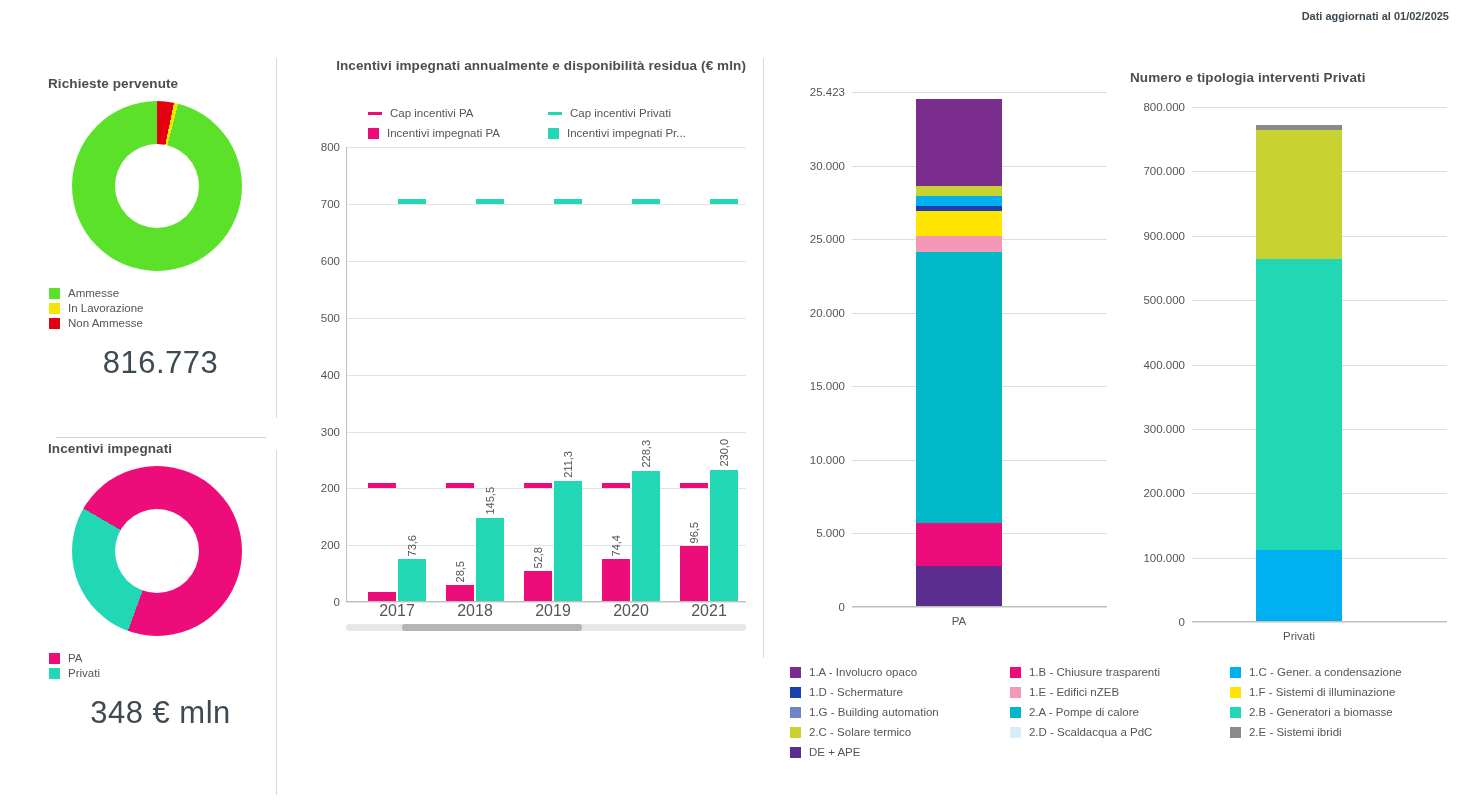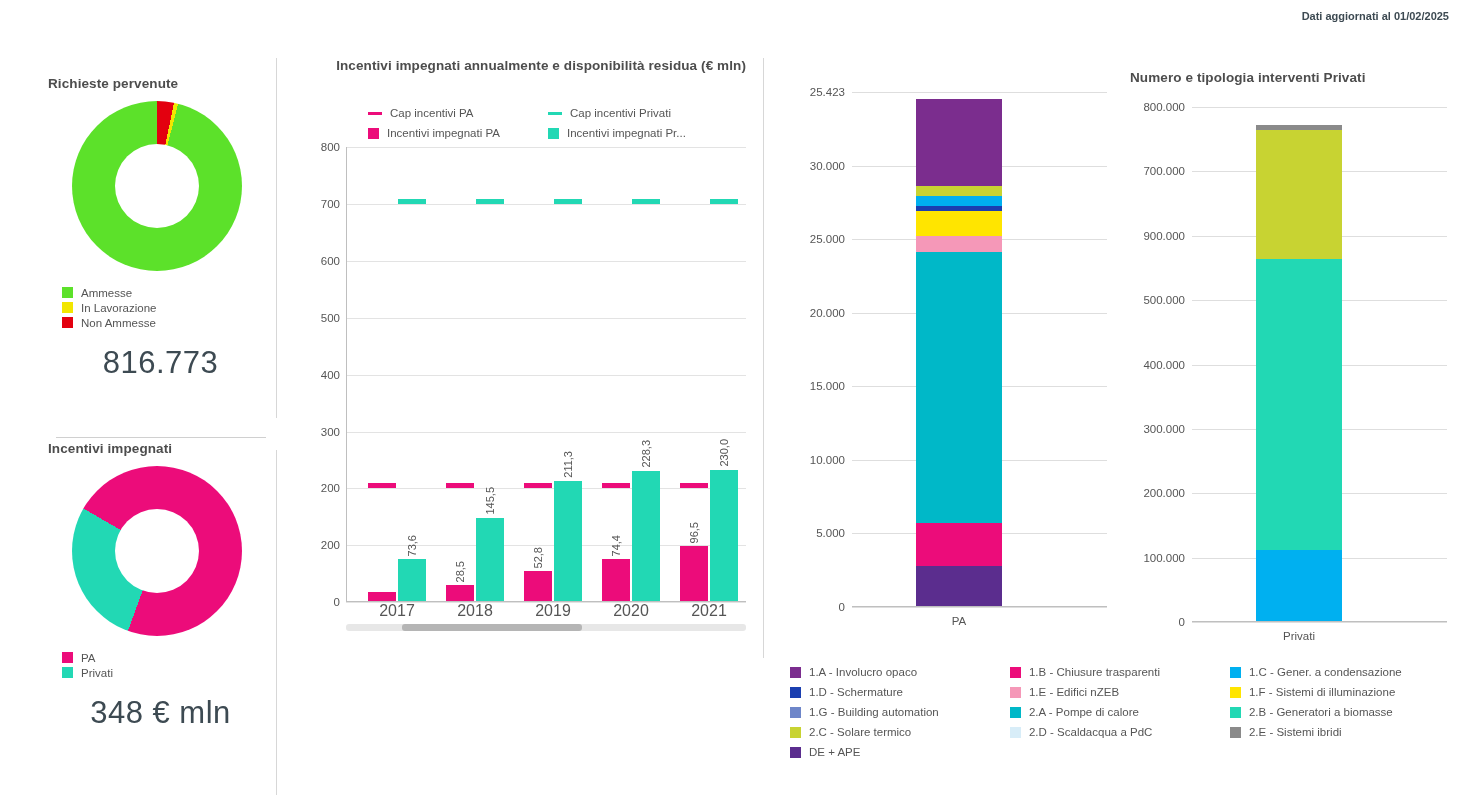--- a/index.html
+++ b/index.html
@@ -30,21 +30,21 @@
 
   
   .donut-wrap { position:relative; width:170px; height:170px; margin:10px 0 0 24px; }
   .donut { width:170px; height:170px; border-radius:50%; }
   .donut::after {
     content:""; position:absolute; left:50%; top:50%;
     width:84px; height:84px; margin:-42px 0 0 -42px;
     background:#fff; border-radius:50%;
   }
   .legend { margin-top:16px; }
-  .legend-row { display:flex; margin:3px 14px; }
+  .legend-row { display:flex; align-items:center; margin:3px 1px; }
   .swatch { width:11px; height:11px; margin-right:8px; flex:0 0 auto; }
   .legend-label { font-size:11.5px; color:#555; }
   .bignum {
     font-size:31px; color:#3d4a52; text-align:center;
     margin-top:16px; font-weight:400; letter-spacing:.5px;
   }
 
   
   .col-center { position:absolute; left:306px; top:58px; width:440px;text-align:right; }
   .chart-legend { display:flex; flex-wrap:wrap; width:400px; margin:34px 0 0 62px; }

